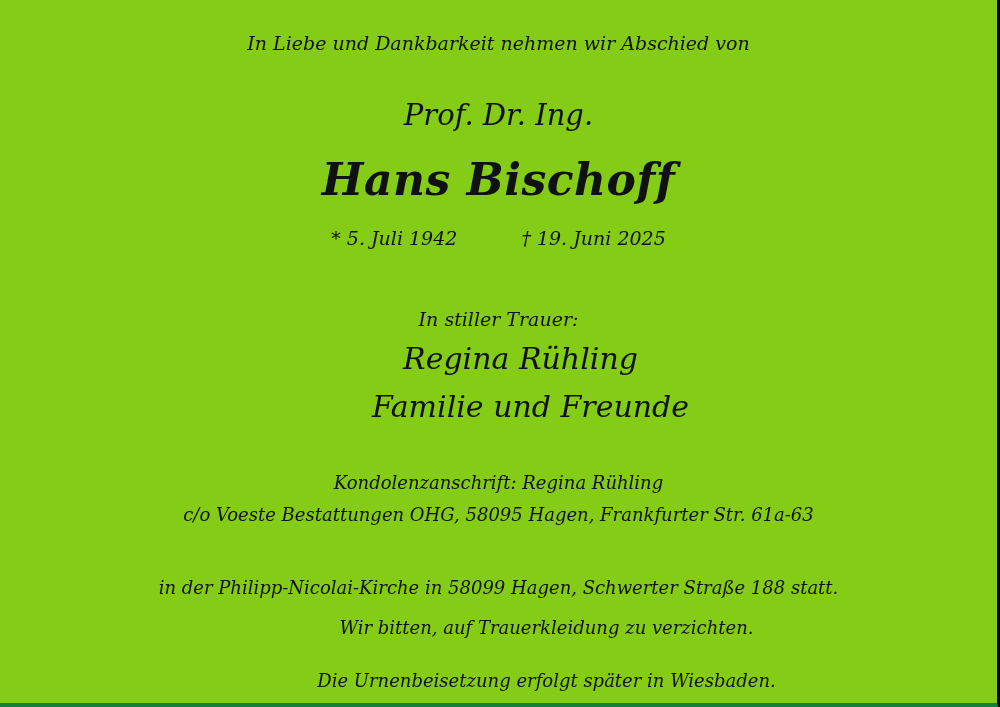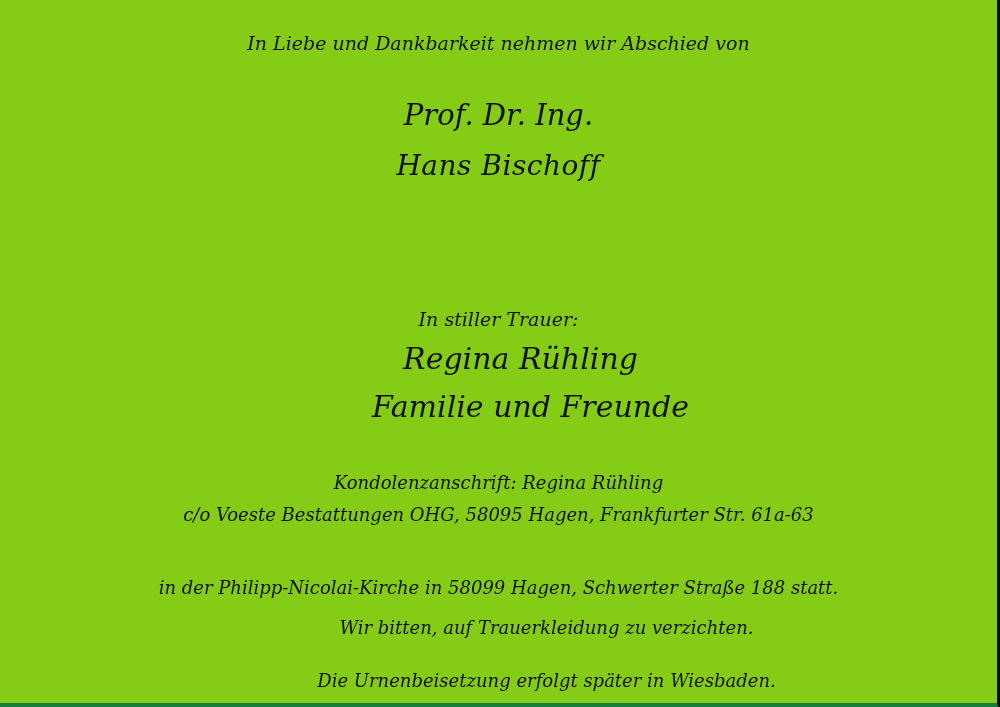--- a/index.html
+++ b/index.html
@@ -26,21 +26,21 @@
     }
     .line {
       position: absolute;
       left: 0;
       width: 997px;
       white-space: nowrap;
       line-height: 1;
     }
     .intro      { top: 34px;  font-size: 19px; }
     .title      { top: 101px; font-size: 29px; }
-    .name       { top: 152px; font-size: 28px; letter-spacing: 0.5px; }
+    .name       { top: 158px; font-size: 44px; letter-spacing: 0.5px; font-weight: bold; }
     .dates      { top: 229px; font-size: 19px; }
     .dates .gap { display: inline-block; width: 64px; }
     .mourn-lbl  { top: 310px; font-size: 19px; }
     .mourner    { font-size: 30px; margin-left: 22px; }
     .mourner-1  { top: 344px; }
     .mourner-2  { top: 392px; padding-left: 10px; }
     .small      { font-size: 18px; }
     .k1 { top: 474px; }
     .k2 { top: 506px; }
     .f1 { top: 547px; }
@@ -52,20 +52,23 @@
 <body>
 
 <div class="notice">
 
   <div class="line intro">In Liebe und Dankbarkeit nehmen wir Abschied von</div>
 
   <div class="line title">Prof. Dr. Ing.</div>
 
   <div class="line name">Hans Bischoff</div>
 
+  <div class="line dates">
+    <span>* 5. Juli 1942</span><span class="gap"></span><span>† 19. Juni 2025</span>
+  </div>
 
   <div class="line mourn-lbl">In stiller Trauer:</div>
 
   <div class="line mourner mourner-1">Regina Rühling</div>
 
   <div class="line mourner mourner-2">Familie und Freunde</div>
 
   <div class="line small k1">Kondolenzanschrift: Regina Rühling</div>
 
   <div class="line small k2">c/o Voeste Bestattungen OHG, 58095 Hagen, Frankfurter Str. 61a-63</div>

